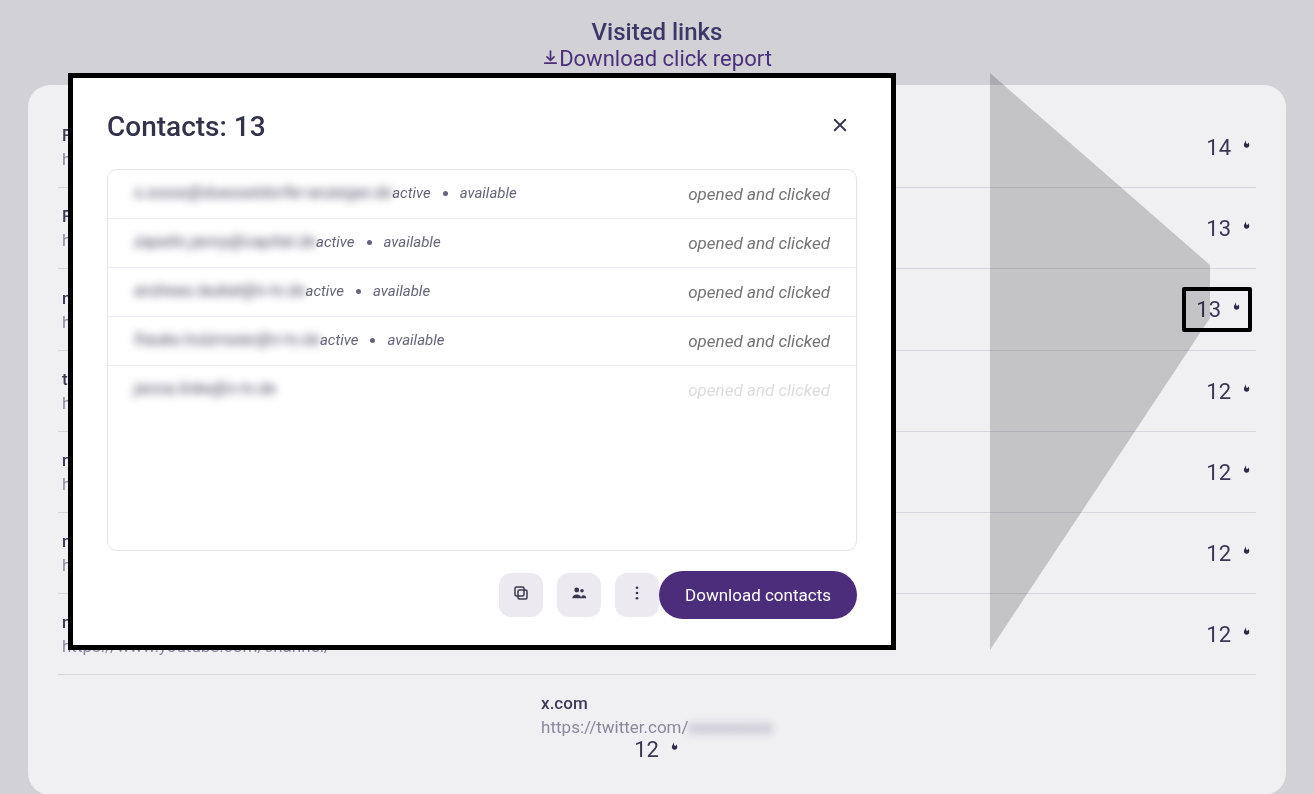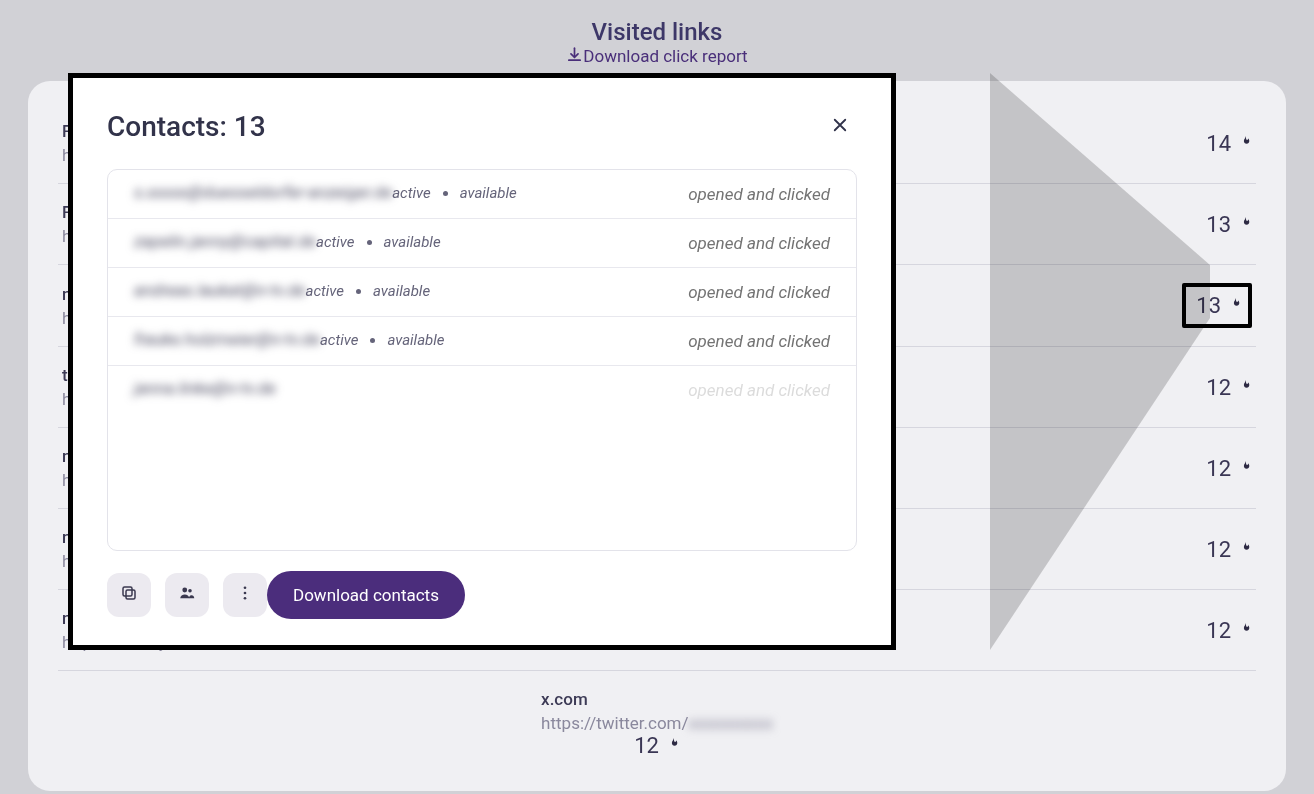--- a/index.html
+++ b/index.html
@@ -24,21 +24,21 @@
   }
   .page-title {
     font-size: 24px;
     font-weight: 500;
     color: #3d3768;
   }
   .download-report {
     display: inline-flex;
     align-items: flex-start;
     color: #4a2f7a;
-    font-size: 17px;
+    font-size: 22px;
     cursor: pointer;
   }
   .panel {
     background: #f0f0f3;
     border-radius: 22px;
     padding: 22px 30px 0 30px;
     min-height: 710px;
   }
   .link-row {
     display: flex;
@@ -148,21 +148,21 @@
     width: 5px; height: 5px;
     background: #65647a;
     border-radius: 50%;
   }
   .c-right {
     font-size: 17px;
     color: #737373;
   }
   .modal-foot {
     display: flex;
-    justify-content: flex-start;
+    justify-content: flex-end;
     align-items: center;
     margin-top: 20px;
   }
   .foot-icons { display: flex; gap: 14px; }
   .icon-btn {
     width: 44px; height: 44px;
     border-radius: 12px;
     background: #eceaf0;
     display: inline-flex;
     align-items: center;

